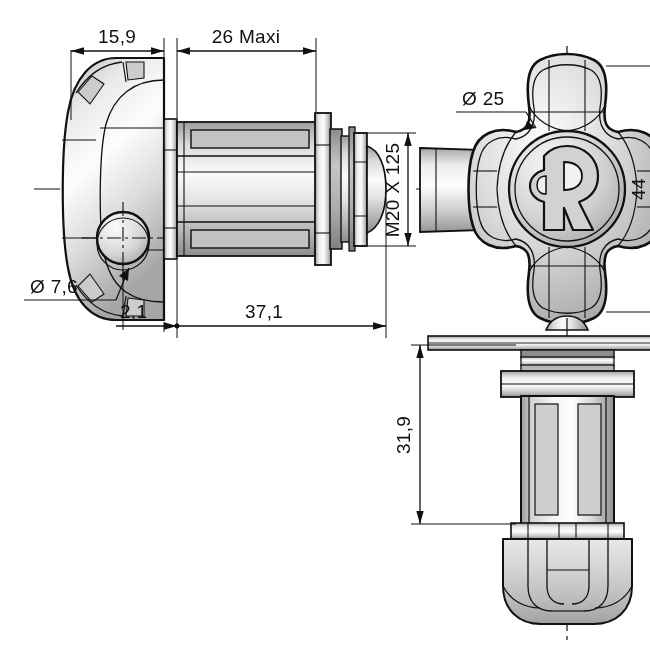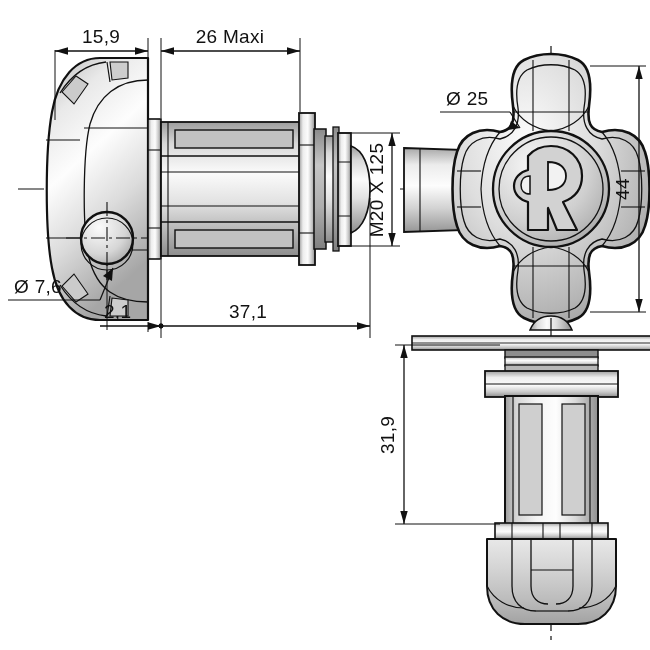--- a/index.html
+++ b/index.html
@@ -3,21 +3,21 @@
 <meta charset="utf-8">
 <title>Technical Drawing</title>
 <style>
   html,body{margin:0;padding:0;background:#ffffff;}
   body{
     width:650px;height:650px;overflow:hidden;
     font-family:"Liberation Sans","DejaVu Sans",sans-serif;
     color:#111111;
     position:relative;
   }
-  #stage{position:absolute;inset:0;width:524px;height:650px;}
+  #stage{position:absolute;inset:0;width:524px;height:650px;padding-left:16px;}
   svg{display:block;}
   .dimtxt{
     font-family:"Liberation Sans","DejaVu Sans",sans-serif;
     font-size:19px;
     fill:#111111;
     font-weight:400;
     letter-spacing:0.3px;
   }
 </style>
 </head>

